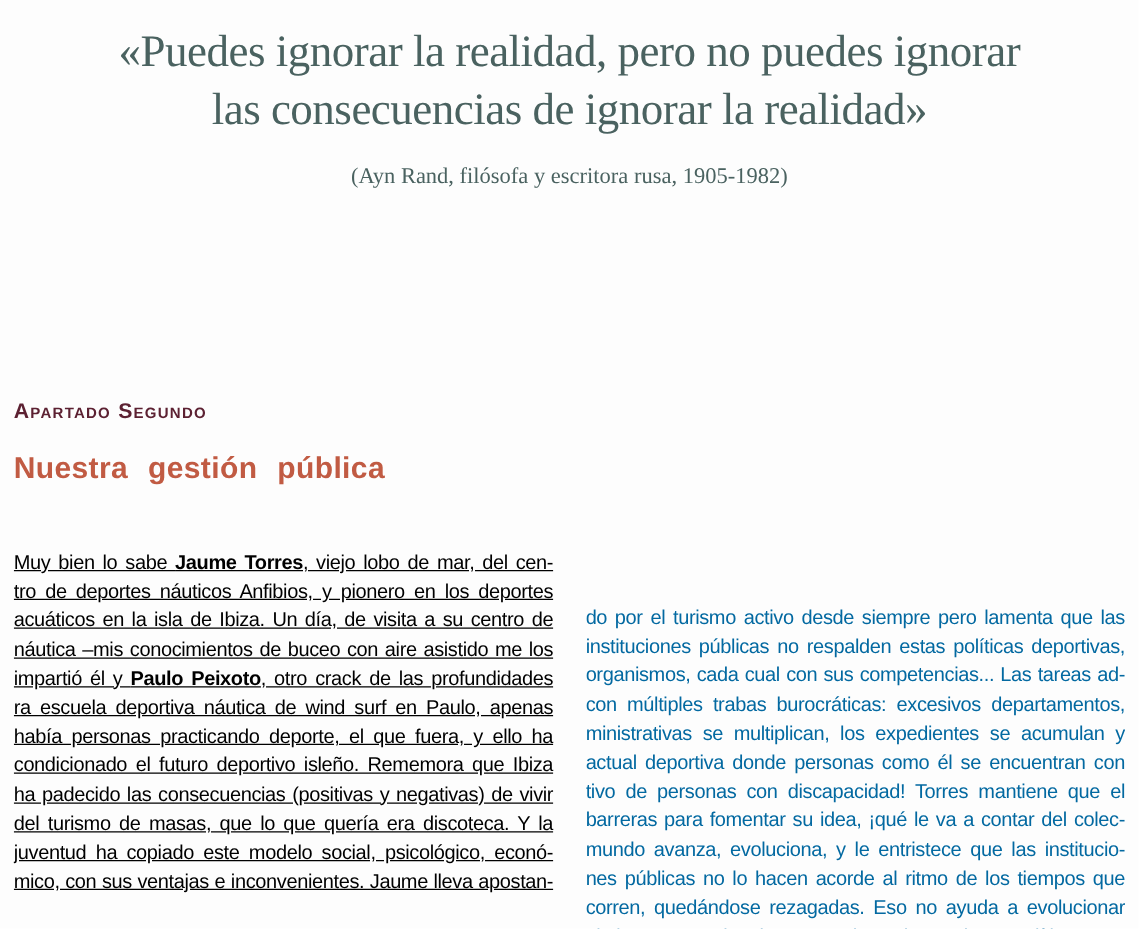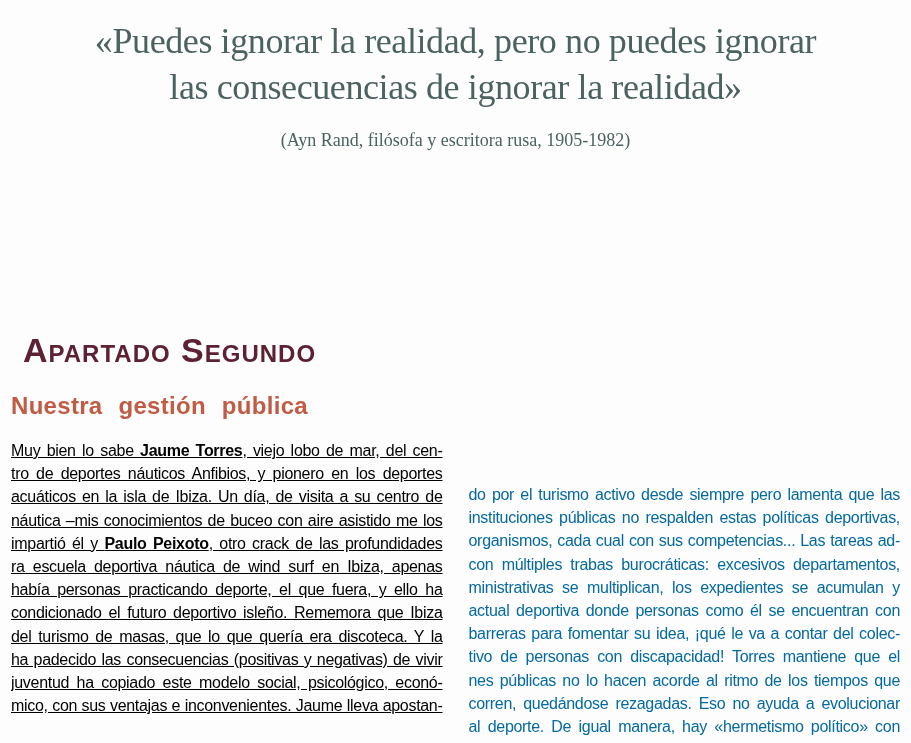--- a/index.html
+++ b/index.html
@@ -41,22 +41,22 @@
   }
 
   
   .section-heading {
     position: absolute;
     top: 319px;
     left: 11px;
     right: 11px;
   }
   .kicker {
-    margin: 12px;
-    font-size: 34px;
+    margin: 0;
+    font-size: 17px;
     line-height: 1.15;
     font-weight: 700;
     font-variant: small-caps;
     letter-spacing: 1px;
     color: #5c2132;
   }
   .section-title {
     margin: 23px 0 0 0;
     font-size: 24px;
     line-height: 1.1;
@@ -111,36 +111,37 @@
     <h1 class="section-title" style="color: rgb(193, 91, 67);">Nuestra gestión pública</h1>
   </section>
 
   <main class="columns">
     <div class="column" style="color: #000000; text-decoration: underline;">
         <div class="body-line">Muy bien lo sabe <strong>Jaume Torres</strong>, viejo lobo de mar, del cen-</div>
         <div class="body-line">tro de deportes náuticos Anfibios, y pionero en los deportes</div>
         <div class="body-line">acuáticos en la isla de Ibiza. Un día, de visita a su centro de</div>
         <div class="body-line">náutica –mis conocimientos de buceo con aire asistido me los</div>
         <div class="body-line">impartió él y <strong>Paulo Peixoto</strong>, otro crack de las profundidades</div>
-        <div class="body-line">ra escuela deportiva náutica de wind surf en Ibiza, apenas</div>
+        <div class="body-line">ra escuela deportiva náutica de wind surf en Paulo, apenas</div>
         <div class="body-line">había personas practicando deporte, el que fuera, y ello ha</div>
         <div class="body-line">condicionado el futuro deportivo isleño. Rememora que Ibiza</div>
+        <div class="body-line">ha padecido las consecuencias (positivas y negativas) de vivir</div>
         <div class="body-line">del turismo de masas, que lo que quería era discoteca. Y la</div>
-        <div class="body-line">ha padecido las consecuencias (positivas y negativas) de vivir</div>
         <div class="body-line">juventud ha copiado este modelo social, psicológico, econó-</div>
         <div class="body-line">mico, con sus ventajas e inconvenientes. Jaume lleva apostan-</div>
       </div>
     <div class="column" style="color: #0369a1; margin-top: 44px;">
         <div class="body-line">do por el turismo activo desde siempre pero lamenta que las</div>
         <div class="body-line">instituciones públicas no respalden estas políticas deportivas,</div>
         <div class="body-line">organismos, cada cual con sus competencias... Las tareas ad-</div>
         <div class="body-line">con múltiples trabas burocráticas: excesivos departamentos,</div>
         <div class="body-line">ministrativas se multiplican, los expedientes se acumulan y</div>
         <div class="body-line">actual deportiva donde personas como él se encuentran con</div>
+        <div class="body-line">tivo de personas con discapacidad! Torres mantiene que el</div>
         <div class="body-line">barreras para fomentar su idea, ¡qué le va a contar del colec-</div>
-        <div class="body-line">tivo de personas con discapacidad! Torres mantiene que el</div>
+        <div class="body-line">mundo avanza, evoluciona, y le entristece que las institucio-</div>
         <div class="body-line">nes públicas no lo hacen acorde al ritmo de los tiempos que</div>
         <div class="body-line">corren, quedándose rezagadas. Eso no ayuda a evolucionar</div>
         <div class="body-line">al deporte. De igual manera, hay «hermetismo político» con</div>
       </div>
   </main>
 
 </div>
 
 </body></html>

